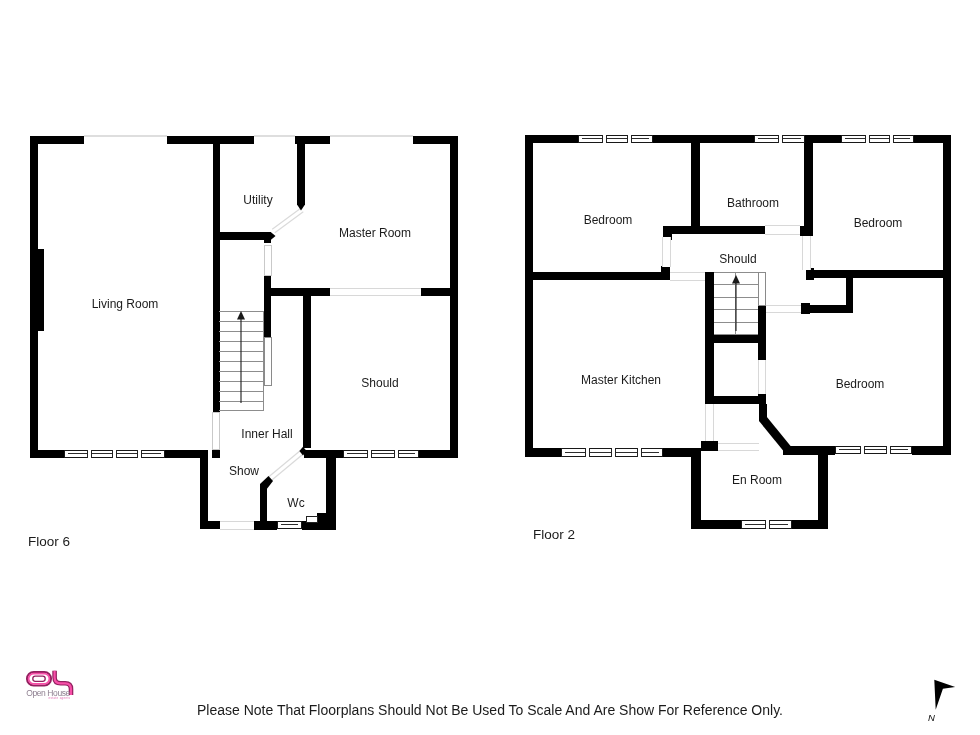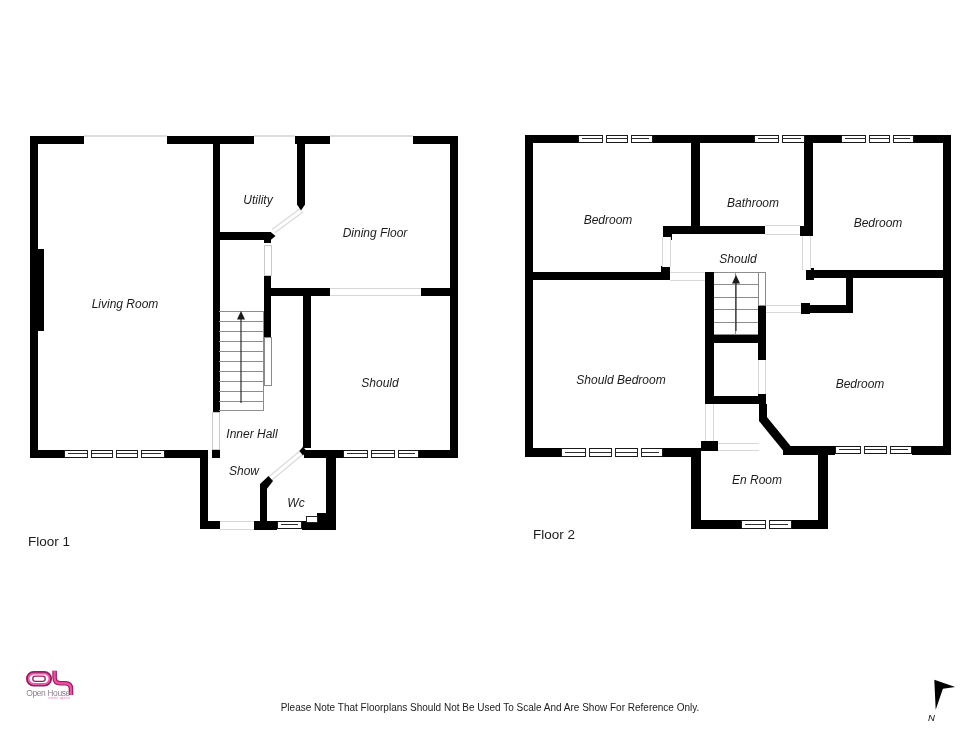--- a/index.html
+++ b/index.html
@@ -7,21 +7,21 @@
           font-family:"Liberation Sans",sans-serif;}
   .w{position:absolute;background:#000;}
   .faint{position:absolute;background:#dedede;}
   .win{position:absolute;background:#fff;border:1px solid #181818;box-sizing:border-box;}
   .win::before{content:"";position:absolute;left:3px;right:3px;top:50%;margin-top:-1px;height:1px;background:#2c2c2c;}
   .wd{position:absolute;top:-1px;bottom:-1px;width:5px;background:#fff;border-left:1px solid #222;border-right:1px solid #222;box-sizing:border-box;}
   .open{position:absolute;background:#fff;border:1px solid #c9c9c9;box-sizing:border-box;}
   .doph{position:absolute;background:#fff;border-top:1px solid #d8d8d8;border-bottom:1px solid #d8d8d8;box-sizing:border-box;}
   .dopv{position:absolute;background:#fff;border-left:1px solid #d8d8d8;border-right:1px solid #d8d8d8;box-sizing:border-box;}
   .rail{position:absolute;background:#fff;border:1px solid #8a8a8a;box-sizing:border-box;}
-  .lbl{position:absolute;font-size:12px;color:#1b1b1b;transform:translate(-50%,-50%);white-space:nowrap;font-style:italic;}
+  .lbl{position:absolute;font-size:12px;color:#1b1b1b;transform:translate(-50%,-50%);white-space:nowrap;}
   .flr{position:absolute;font-size:13.5px;color:#1b1b1b;white-space:nowrap;}
   .tread{position:absolute;background:#8d8d8d;height:1px;}
   .treadv{position:absolute;background:#8d8d8d;width:1px;}
   svg{position:absolute;left:0;top:0;}
 </style>
 </head>
 <body>
 <div id="canvas">
 
 <div class="w" style="left:30px;top:136px;width:54px;height:8px"></div>
@@ -134,31 +134,31 @@
 
   <polygon points="303,446.8 306.6,451 303,455.4 299.4,451" fill="#000"></polygon>
 
   <polygon points="260,492 260,484 268.5,476 273,481 264.5,492" fill="#000"></polygon>
 </svg>
 
 <div class="lbl" style="left:125px;top:304px">Living Room</div>
 
 <div class="lbl" style="left:258px;top:200px">Utility</div>
 
-<div class="lbl" style="left:375px;top:233px">Dining Floor</div>
+<div class="lbl" style="left:375px;top:233px">Master Room</div>
 
 <div class="lbl" style="left:380px;top:383px">Should</div>
 
-<div class="lbl" style="left:252px;top:434px">Inner Hall</div>
+<div class="lbl" style="left:267px;top:434px">Inner Hall</div>
 
 <div class="lbl" style="left:244px;top:471px">Show</div>
 
 <div class="lbl" style="left:296px;top:503px">Wc</div>
 
-<div class="flr" style="left:28px;top:534px">Floor 1</div>
+<div class="flr" style="left:28px;top:534px">Floor 6</div>
 
 <div class="w" style="left:525px;top:135px;width:53px;height:8px"></div>
 <div class="w" style="left:653px;top:135px;width:101px;height:8px"></div>
 <div class="w" style="left:805px;top:135px;width:36px;height:8px"></div>
 <div class="w" style="left:914px;top:135px;width:37px;height:8px"></div>
 
 <div class="win" style="left:578px;top:135px;width:75px;height:8px">
   <div class="wd" style="left:23px"></div>
       <div class="wd" style="left:48px"></div>
 </div>
@@ -278,37 +278,37 @@
 </svg>
 
 <div class="lbl" style="left:608px;top:220px">Bedroom</div>
 
 <div class="lbl" style="left:753px;top:203px">Bathroom</div>
 
 <div class="lbl" style="left:878px;top:223px">Bedroom</div>
 
 <div class="lbl" style="left:738px;top:259px">Should</div>
 
-<div class="lbl" style="left:621px;top:380px">Should Bedroom</div>
+<div class="lbl" style="left:621px;top:380px">Master Kitchen</div>
 
 <div class="lbl" style="left:860px;top:384px">Bedroom</div>
 
 <div class="lbl" style="left:757px;top:480px">En Room</div>
 
 <div class="flr" style="left:533px;top:527px">Floor 2</div>
 
 <svg width="70" height="40" style="left:22px;top:664px" viewBox="0 0 70 40">
   <rect x="5" y="8" width="24" height="13.5" rx="6.7" fill="none" stroke="#93205f" stroke-width="2.1"></rect>
   <rect x="6.6" y="9.6" width="20.8" height="10.3" rx="5.1" fill="none" stroke="#f74fa8" stroke-width="1.8"></rect>
   <rect x="10.8" y="12.2" width="12.4" height="5.1" rx="2.5" fill="#fff" stroke="#93205f" stroke-width="1.3"></rect>
   <path d="M32.6 6.8 V13.5 Q32.6 19.3 38.6 19.3 H43.2 Q49 19.3 49 25 V31" fill="none" stroke="#93205f" stroke-width="4.6"></path>
   <path d="M32.6 6.8 V13.5 Q32.6 19.3 38.6 19.3 H43.2 Q49 19.3 49 25 V31" fill="none" stroke="#f74fa8" stroke-width="2.2"></path>
   <text x="4.2" y="32" font-family="Liberation Sans, sans-serif" font-size="8.5" letter-spacing="-0.4" fill="#8f8091">Open House</text>
   <text x="26.5" y="35.3" font-family="Liberation Sans, sans-serif" font-size="2.9" letter-spacing="0.35" fill="#e06ab0">estate agents</text>
 </svg>
 
-<div style="position:absolute;left:0;top:702px;width:980px;text-align:center;font-size:10px;color:#1b1b1b;">Please Note That Floorplans Should Not Be Used To Scale And Are Show For Reference Only.</div>
+<div style="position:absolute;left:0;top:702px;width:980px;text-align:center;font-size:14px;color:#1b1b1b;">Please Note That Floorplans Should Not Be Used To Scale And Are Show For Reference Only.</div>
 
 <svg width="40" height="50" style="left:920px;top:675px" viewBox="0 0 40 50">
   <polygon points="14.3,4.8 35.2,11.9 22.9,13.8 15.7,34.8" fill="#000"></polygon>
   <text x="8" y="46" font-family="Liberation Sans, sans-serif" font-size="9.5" font-style="italic" fill="#000">N</text>
 </svg>
 </div>
 
 </body></html>

